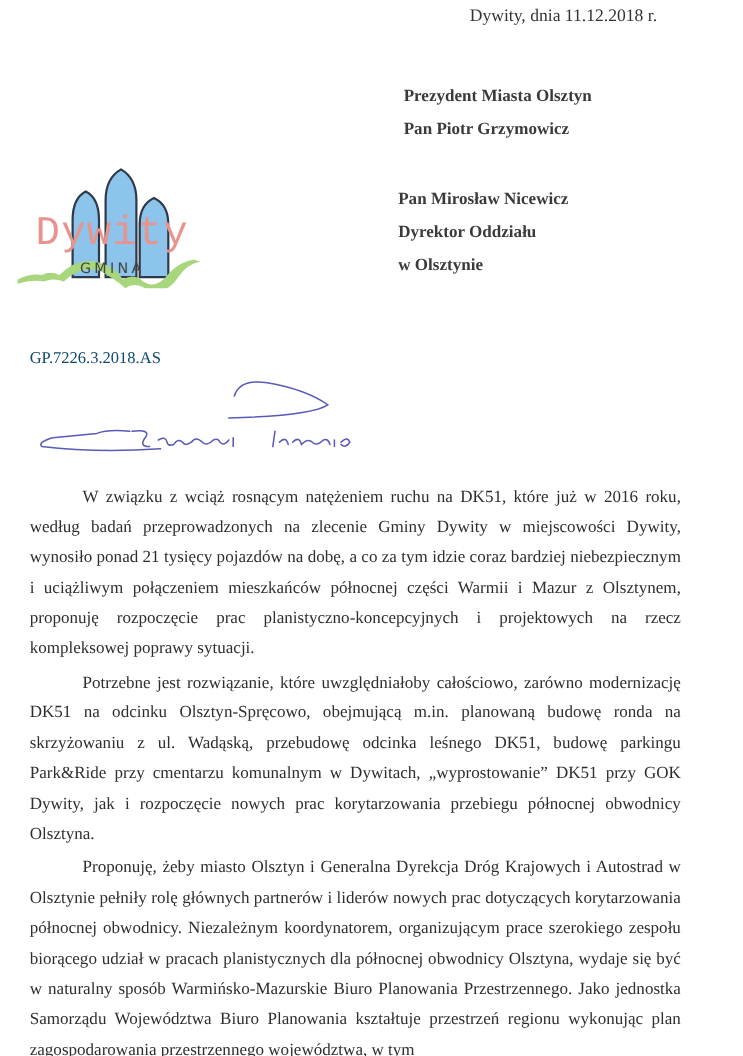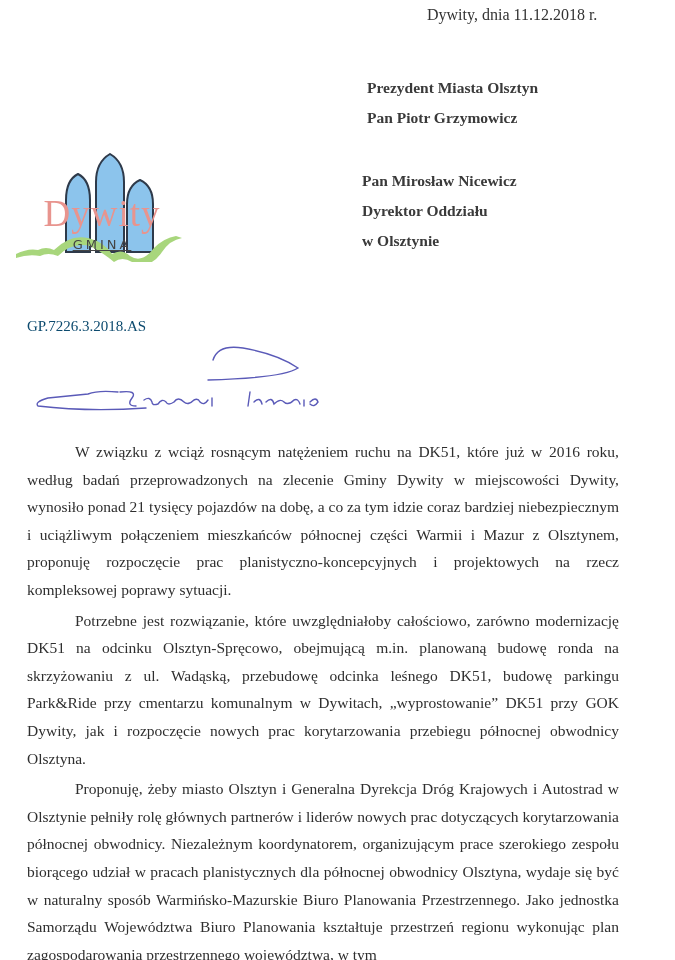--- a/index.html
+++ b/index.html
@@ -3,23 +3,23 @@
 <meta charset="utf-8">
 <style>
   html, body { margin: 0; padding: 0; background: #ffffff; }
   body { width: 675px; height: 960px; position: relative; overflow: hidden;
          font-family: "Liberation Serif", serif; color: #2a2a2a; }
 
   .date { position: absolute; top: 6px; left: 427px; font-size: 16px; color: #333; white-space: nowrap; }
 
   .logo { position: absolute; left: 14px; top: 82px; width: 170px; height: 180px; }
   .logo-word { position: absolute; left: 22px; top: 192px; width: 160px; text-align: center;
-               font-family: Liberation Serif, serif; font-size: 37px; color: #e8948e; letter-spacing: 1px; }
+               font-family: Liberation Mono, monospace; font-size: 37px; color: #e8948e; letter-spacing: 1px; }
   .logo-sub { position: absolute; left: 22px; top: 237px; width: 160px; text-align: center;
-              font-family: "DejaVu Sans", sans-serif; font-size: 13px; color: #444; letter-spacing: 3px; text-decoration: underline; }
+              font-family: "DejaVu Sans", sans-serif; font-size: 13px; color: #444; letter-spacing: 3px; }
 
   .addr { position: absolute; font-weight: bold; font-size: 15.5px; color: #3a3a3a; white-space: nowrap; }
   .addr div { height: 30px; line-height: 30px; }
   .addr1 { left: 367px; top: 73px; }
   .addr2 { left: 362px; top: 166px; }
 
   .ref { position: absolute; left: 27px; top: 318px; font-size: 15px; color: #0c4a6e; }
 
   .salutation { position: absolute; left: 28px; top: 340px; width: 300px; height: 80px; }
 

